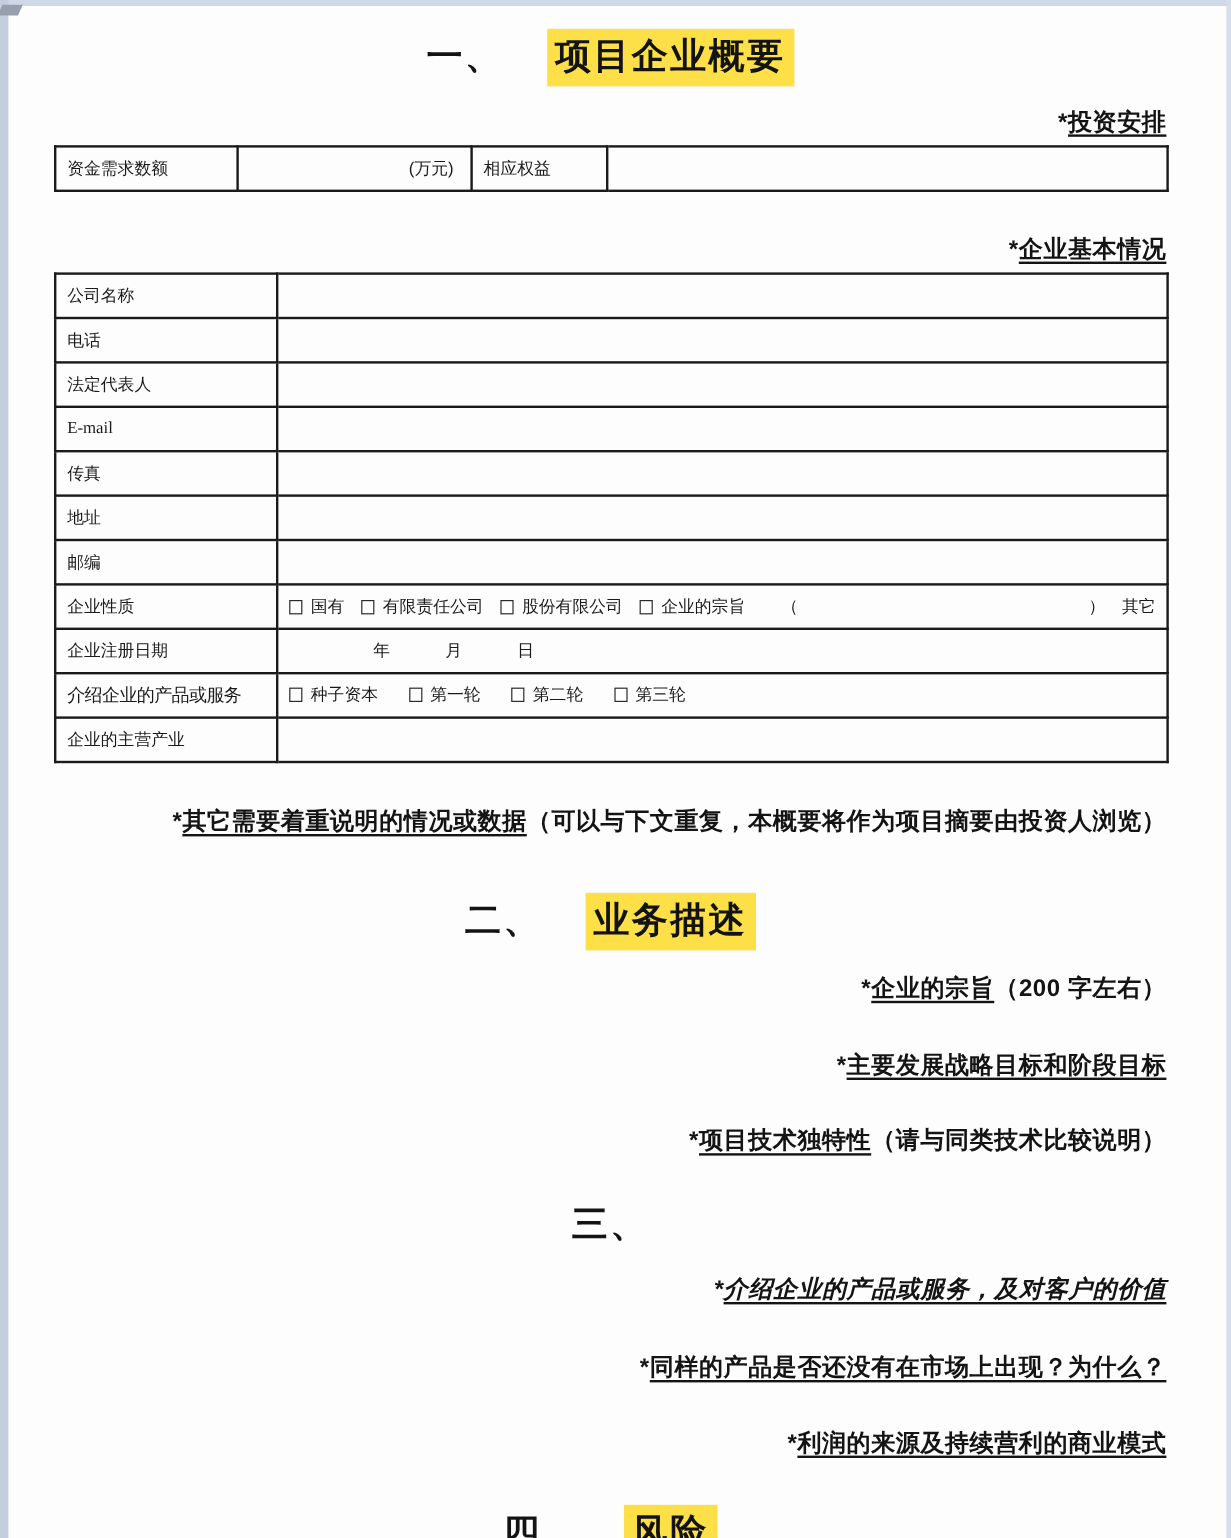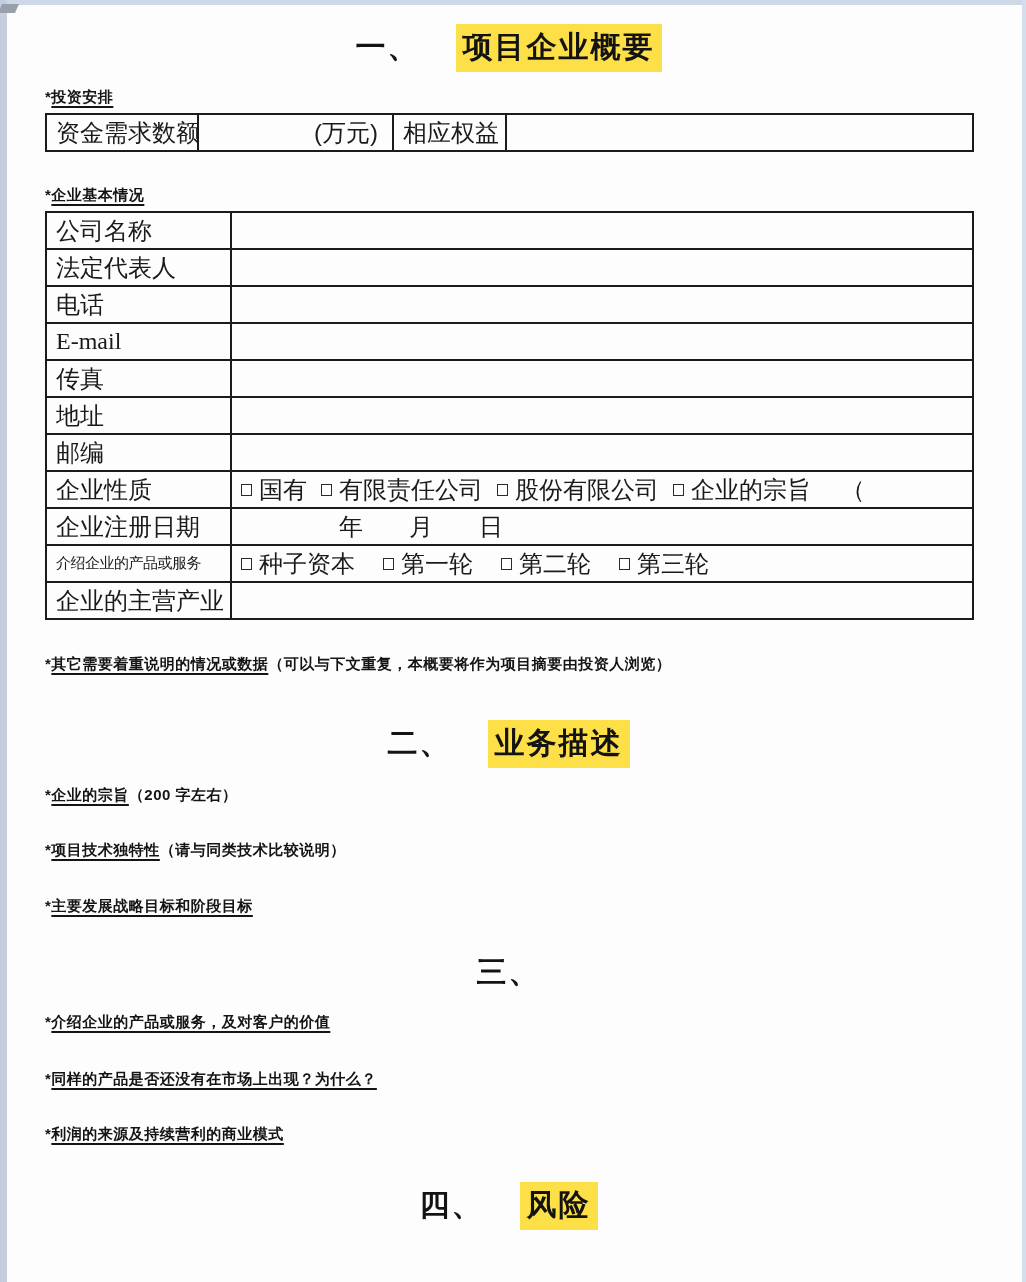--- a/index.html
+++ b/index.html
@@ -27,35 +27,35 @@
   
   .sec-heading {
     display: flex; justify-content: center; align-items: baseline;
     gap: 36px;
     font-size: 30px; font-weight: 700; letter-spacing: 2px;
     color: #131313;
   }
   .sec-heading .sec-title { background: #fde047; padding: 3px 7px 4px 7px; }
 
   
-  .star-heading { font-size: 15px; font-weight: 700; color: #141414; letter-spacing: 0.5px; }
+  .star-heading { font-size: 20px; font-weight: 700; color: #141414; letter-spacing: 0.5px; text-align: right; }
   .star-heading .main {
     text-decoration: underline;
     text-decoration-thickness: 2px;
     text-underline-offset: 4px;
   }
   .star-heading .note { text-decoration: none; }
 
   
   table { border-collapse: collapse; width: 927px; table-layout: fixed; }
   td {
     border: 2px solid #1b1b1b;
     height: 37px;
     padding: 0 9px;
-    font-size: 24px;
+    font-size: 14px;
     color: #1a1a1a;
     vertical-align: middle;
     overflow: hidden; white-space: nowrap;
   }
   .t-outer td { border-width: 2px; }
   table { border: 1px solid #1b1b1b; }
 
   .align-right { text-align: right; padding-right: 14px; }
 
   .small-label { font-size: 15px; letter-spacing: -0.5px; }
@@ -63,37 +63,37 @@
   
   .cbx {
     display: inline-block; width: 11px; height: 12px;
     border: 1.5px solid #2a2a2a; background: #fff;
     margin-right: 7px; vertical-align: -1px;
   }
   .opt { display: inline-flex; align-items: center; }
   .opts-flex { display: flex; align-items: center; gap: 14px; }
   .nature-paren-open { margin-left: 16px; }
   .nature-blank { flex: 1 1 auto; min-width: 120px; height: 20px; }
-  .reg-date-cell { padding-left: 107px; }
+  .reg-date-cell { padding-left: 79px; }
   .reg-part + .reg-part { margin-left: 46px; }
   .rounds-cell .opt + .opt { margin-left: 22px; }
 
   
   .h1-block   { margin-top: 24px; }
   .star-invest{ margin-top: 16px; }
   .tbl-invest { margin-top: 6px; }
   .star-basic { margin-top: 34px; }
   .tbl-basic  { margin-top: 6px; font-family: Liberation Serif, serif; }
   .note-line  { margin-top: 35px; }
   .h2-block   { margin-top: 46px; }
   .s2-item-0  { margin-top: 18px; }
   .s2-item-1  { margin-top: 37px; }
   .s2-item-2  { margin-top: 36px; }
   .h3-block   { margin-top: 36px; }
-  .s3-item-0  { margin-top: 20px; }
+  .s3-item-0  { margin-top: 20px; font-style: italic; }
   .s3-item-1  { margin-top: 38px; }
   .s3-item-2  { margin-top: 36px; }
   .h4-block   { margin-top: 38px; }
 </style>
 </head>
 <body>
 
 <div class="page">
   <div class="edge-top"></div>
   <div class="edge-left"></div>
@@ -136,25 +136,25 @@
       <colgroup>
           <col style="width:185px">
           <col style="width:742px">
         </colgroup>
       <tbody>
           <tr>
         <td>公司名称</td>
         <td></td>
       </tr>
       <tr>
+        <td>电话</td>
+        <td></td>
+      </tr>
+      <tr>
         <td>法定代表人</td>
-        <td></td>
-      </tr>
-      <tr>
-        <td>电话</td>
         <td></td>
       </tr>
       <tr>
         <td>E-mail</td>
         <td></td>
       </tr>
       <tr>
         <td>传真</td>
         <td></td>
       </tr>
@@ -236,25 +236,25 @@
     </div>
 
     <div class="sec-heading h2-block">
       <span>二、</span>
       <span class="sec-title">业务描述</span>
     </div>
 
     <div class="star-heading s2-item-0">
       <span>*</span><span class="main">企业的宗旨</span><span class="note">（200 字左右）</span>
     </div>
+    <div class="star-heading s2-item-1">
+      <span>*</span><span class="main">主要发展战略目标和阶段目标</span><span class="note"></span>
+    </div>
     <div class="star-heading s2-item-2">
       <span>*</span><span class="main">项目技术独特性</span><span class="note">（请与同类技术比较说明）</span>
-    </div>
-    <div class="star-heading s2-item-1">
-      <span>*</span><span class="main">主要发展战略目标和阶段目标</span><span class="note"></span>
     </div>
 
     <div class="sec-heading h3-block">
       <span>三、</span>
     </div>
 
     <div class="star-heading s3-item-0">
       <span>*</span><span class="main">介绍企业的产品或服务，及对客户的价值</span><span class="note"></span>
     </div>
     <div class="star-heading s3-item-1">

